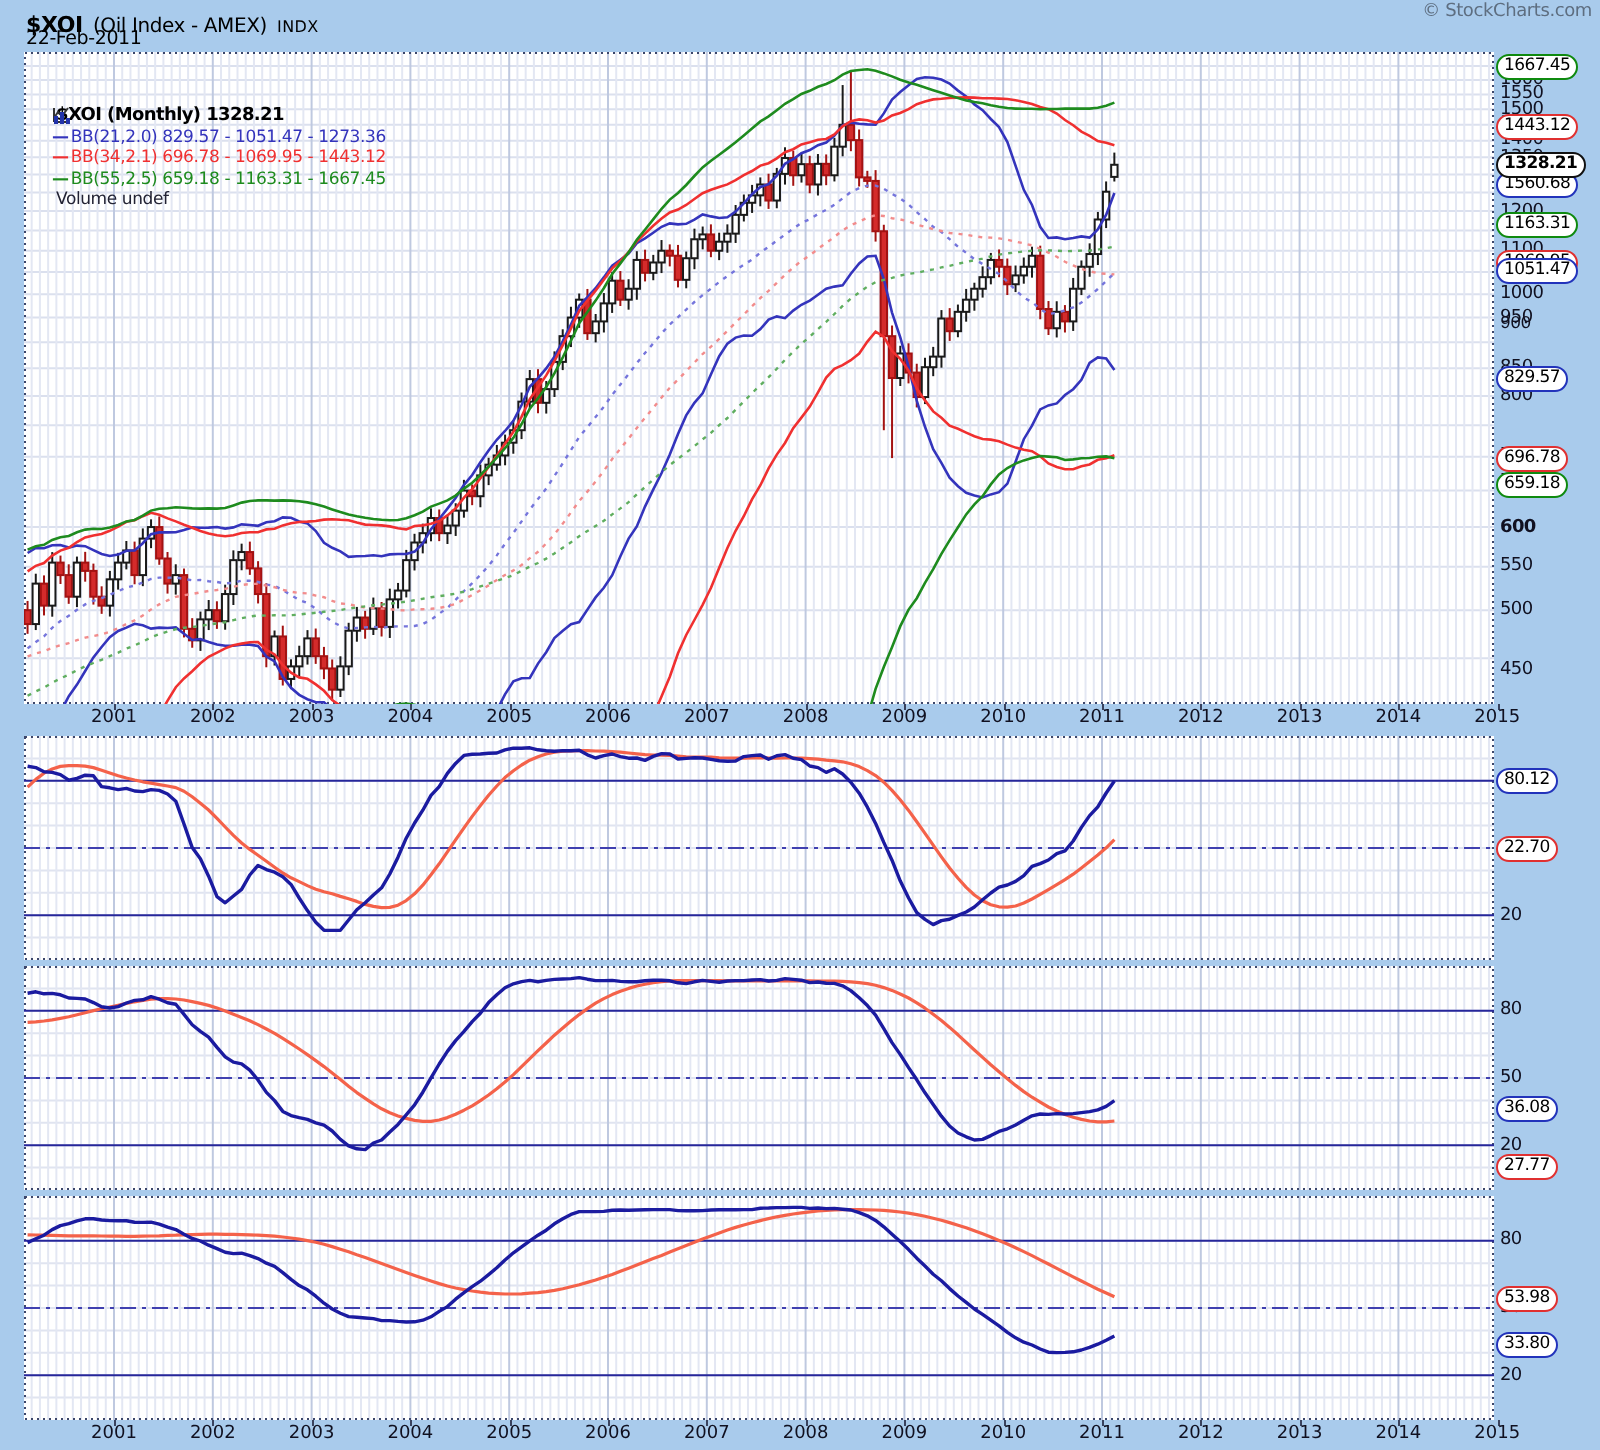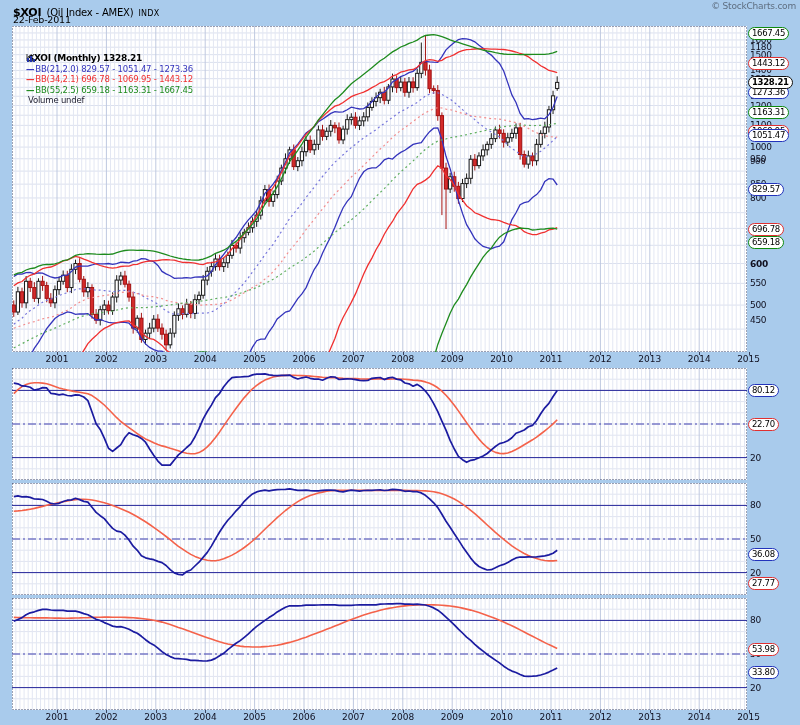--- a/index.html
+++ b/index.html
@@ -1229,21 +1229,21 @@
       <div class="ytick" style="left: 600.4px;"></div>
       <div class="ylab" style="left: 583.4px;">2012</div>
       <div class="ytick" style="left: 649.8px;"></div>
       <div class="ylab" style="left: 632.8px;">2013</div>
       <div class="ytick" style="left: 699.2px;"></div>
       <div class="ylab" style="left: 682.2px;">2014</div>
       <div class="ytick" style="left: 748.6px;"></div>
       <div class="ylab" style="left: 731.6px;">2015</div>
     </div>
 
-<div class="alab" style="top: 315px;">450</div>
+<div class="alab" style="top: 330px;">450</div>
     <div class="alab" style="top: 300.09px;">500</div>
     <div class="alab" style="top: 278.364px;">550</div>
     <div class="alab" style="top: 258.53px; font-weight: bold;">600</div>
     <div class="alab" style="top: 240.285px;">650</div>
     <div class="alab" style="top: 223.392px;">700</div>
     <div class="alab" style="top: 207.665px; margin-top: 28px;">750</div>
     <div class="alab" style="top: 192.954px;">800</div>
     <div class="alab" style="top: 179.135px;">850</div>
     <div class="alab" style="top: 157px; font-family: Liberation Mono, monospace;">900</div>
     <div class="alab" style="top: 153.781px;">950</div>
@@ -1251,34 +1251,34 @@
     <div class="alab" style="top: 130.967px;">1050</div>
     <div class="alab" style="top: 120.363px;">1100</div>
     <div class="alab" style="top: 110.231px;">1150</div>
     <div class="alab" style="top: 100.529px;">1200</div>
     <div class="alab" style="top: 91.2242px;">1250</div>
     <div class="alab" style="top: 82.284px;">1300</div>
     <div class="alab" style="top: 73.6812px;">1350</div>
     <div class="alab" style="top: 65.3913px;">1400</div>
     <div class="alab" style="top: 57.3923px;">1450</div>
     <div class="alab" style="top: 49.6646px;">1500</div>
-    <div class="alab" style="top: 42.1902px;">1180</div>
+    <div class="alab" style="top: 42.1902px;">1550</div>
     <div class="alab" style="top: 34.9532px;">1600</div>
     <div class="alab" style="top: 385.4px;">80</div>
     <div class="alab" style="top: 500.4px;">80</div>
     <div class="alab" style="top: 615.4px;">80</div>
     <div class="alab" style="top: 419px;">50</div>
     <div class="alab" style="top: 534px;">50</div>
     <div class="alab" style="top: 649px;">50</div>
     <div class="alab" style="top: 452.6px;">20</div>
     <div class="alab" style="top: 567.6px;">20</div>
     <div class="alab" style="top: 682.6px;">20</div>
     <div class="badge badge-green" style="top: 27px;">1667.45</div>
     <div class="badge badge-red" style="top: 56.9765px;">1443.12</div>
-    <div class="badge badge-blue" style="top: 85.5036px;">1273.36</div>
+    <div class="badge badge-blue" style="top: 85.5036px;">1560.68</div>
     <div class="badge badge-green" style="top: 106.108px;">1163.31</div>
     <div class="badge badge-red" style="top: 125.177px;">1069.95</div>
     <div class="badge badge-blue" style="top: 129.149px;">1051.47</div>
     <div class="badge badge-blue" style="top: 183.18px;">829.57</div>
     <div class="badge badge-red" style="top: 222.943px;">696.78</div>
     <div class="badge badge-green" style="top: 235.588px;">659.18</div>
     <div class="badge badge-last" style="top: 75.8904px;">1328.21</div>
     <div class="badge badge-blue" style="top: 383.766px;">80.12</div>
     <div class="badge badge-red" style="top: 418.407px;">22.70</div>
     <div class="badge badge-blue" style="top: 548.09px;">36.08</div>

